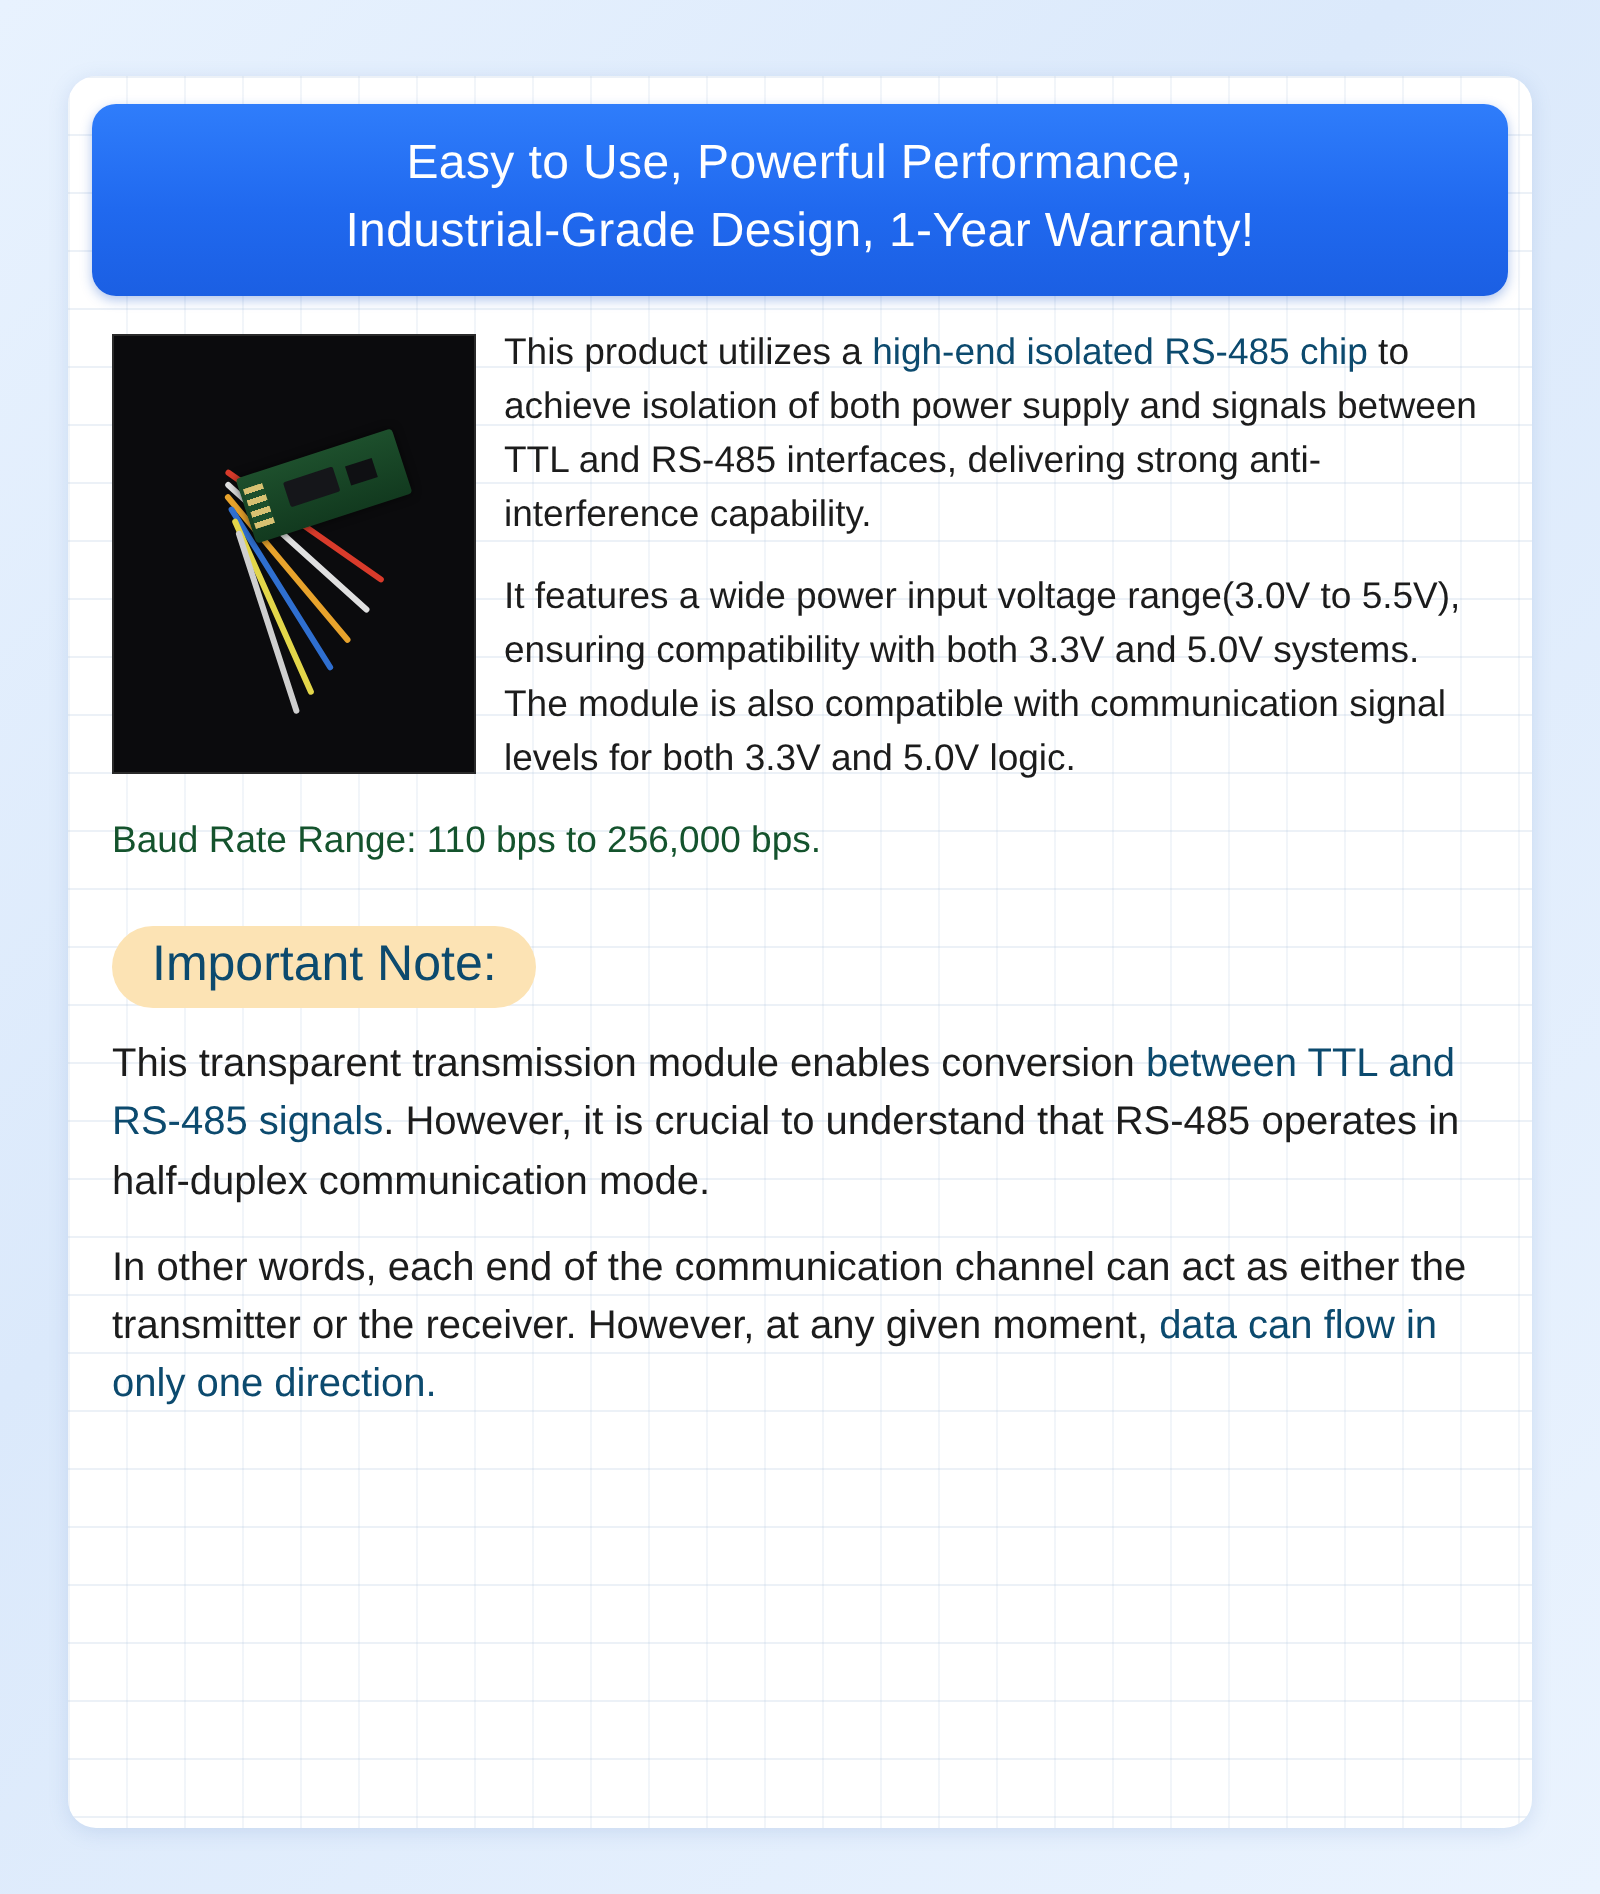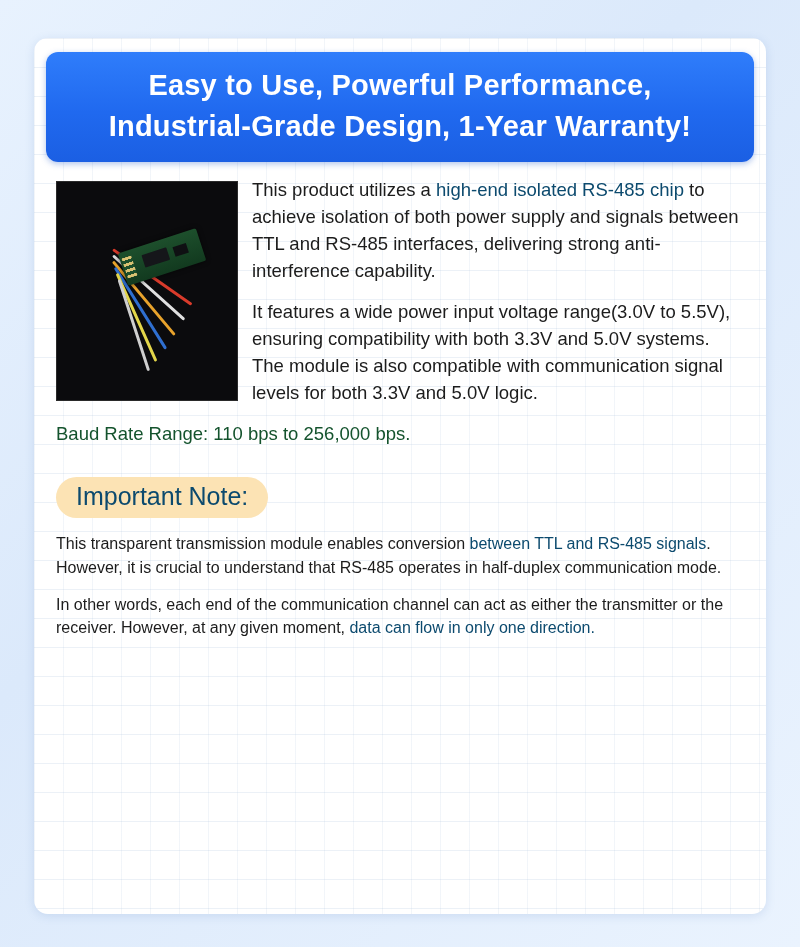--- a/index.html
+++ b/index.html
@@ -48,22 +48,22 @@
   .banner {
     margin: 14px 12px 0 12px;
     background: linear-gradient(180deg, #2f7dfb 0%, #2069ef 55%, #1b5fe3 100%);
     border-radius: 12px;
     padding: 13px 18px 15px 18px;
     text-align: center;
     box-shadow: 0 2px 6px rgba(30,90,200,0.35);
   }
   .banner-line {
     color: #ffffff;
-    font-size: 29px;
-    font-weight: bold;
+    font-size: 24px;
+    font-weight: normal;
     line-height: 1.42;
     letter-spacing: 0.2px;
   }
   .content {
     padding: 14px 22px 0 22px;
     color: #1c1c1c;
     font-size: 18.5px;
     line-height: 1.46;
   }
   .intro {
@@ -137,21 +137,21 @@
     background: #fce3b4;
     color: #0c4a6e;
     font-size: 25px;
     border-radius: 22px;
     padding: 5px 20px 7px 20px;
     margin: 10px 0 14px 0;
   }
   .tail {
     padding: 0 22px;
     color: #1c1c1c;
-    font-size: 16px;
+    font-size: 20px;
     line-height: 1.46;
   }
 </style>
 </head>
 <body>
 
 <div class="page">
   <div class="card">
     <div class="card-inner">
 

